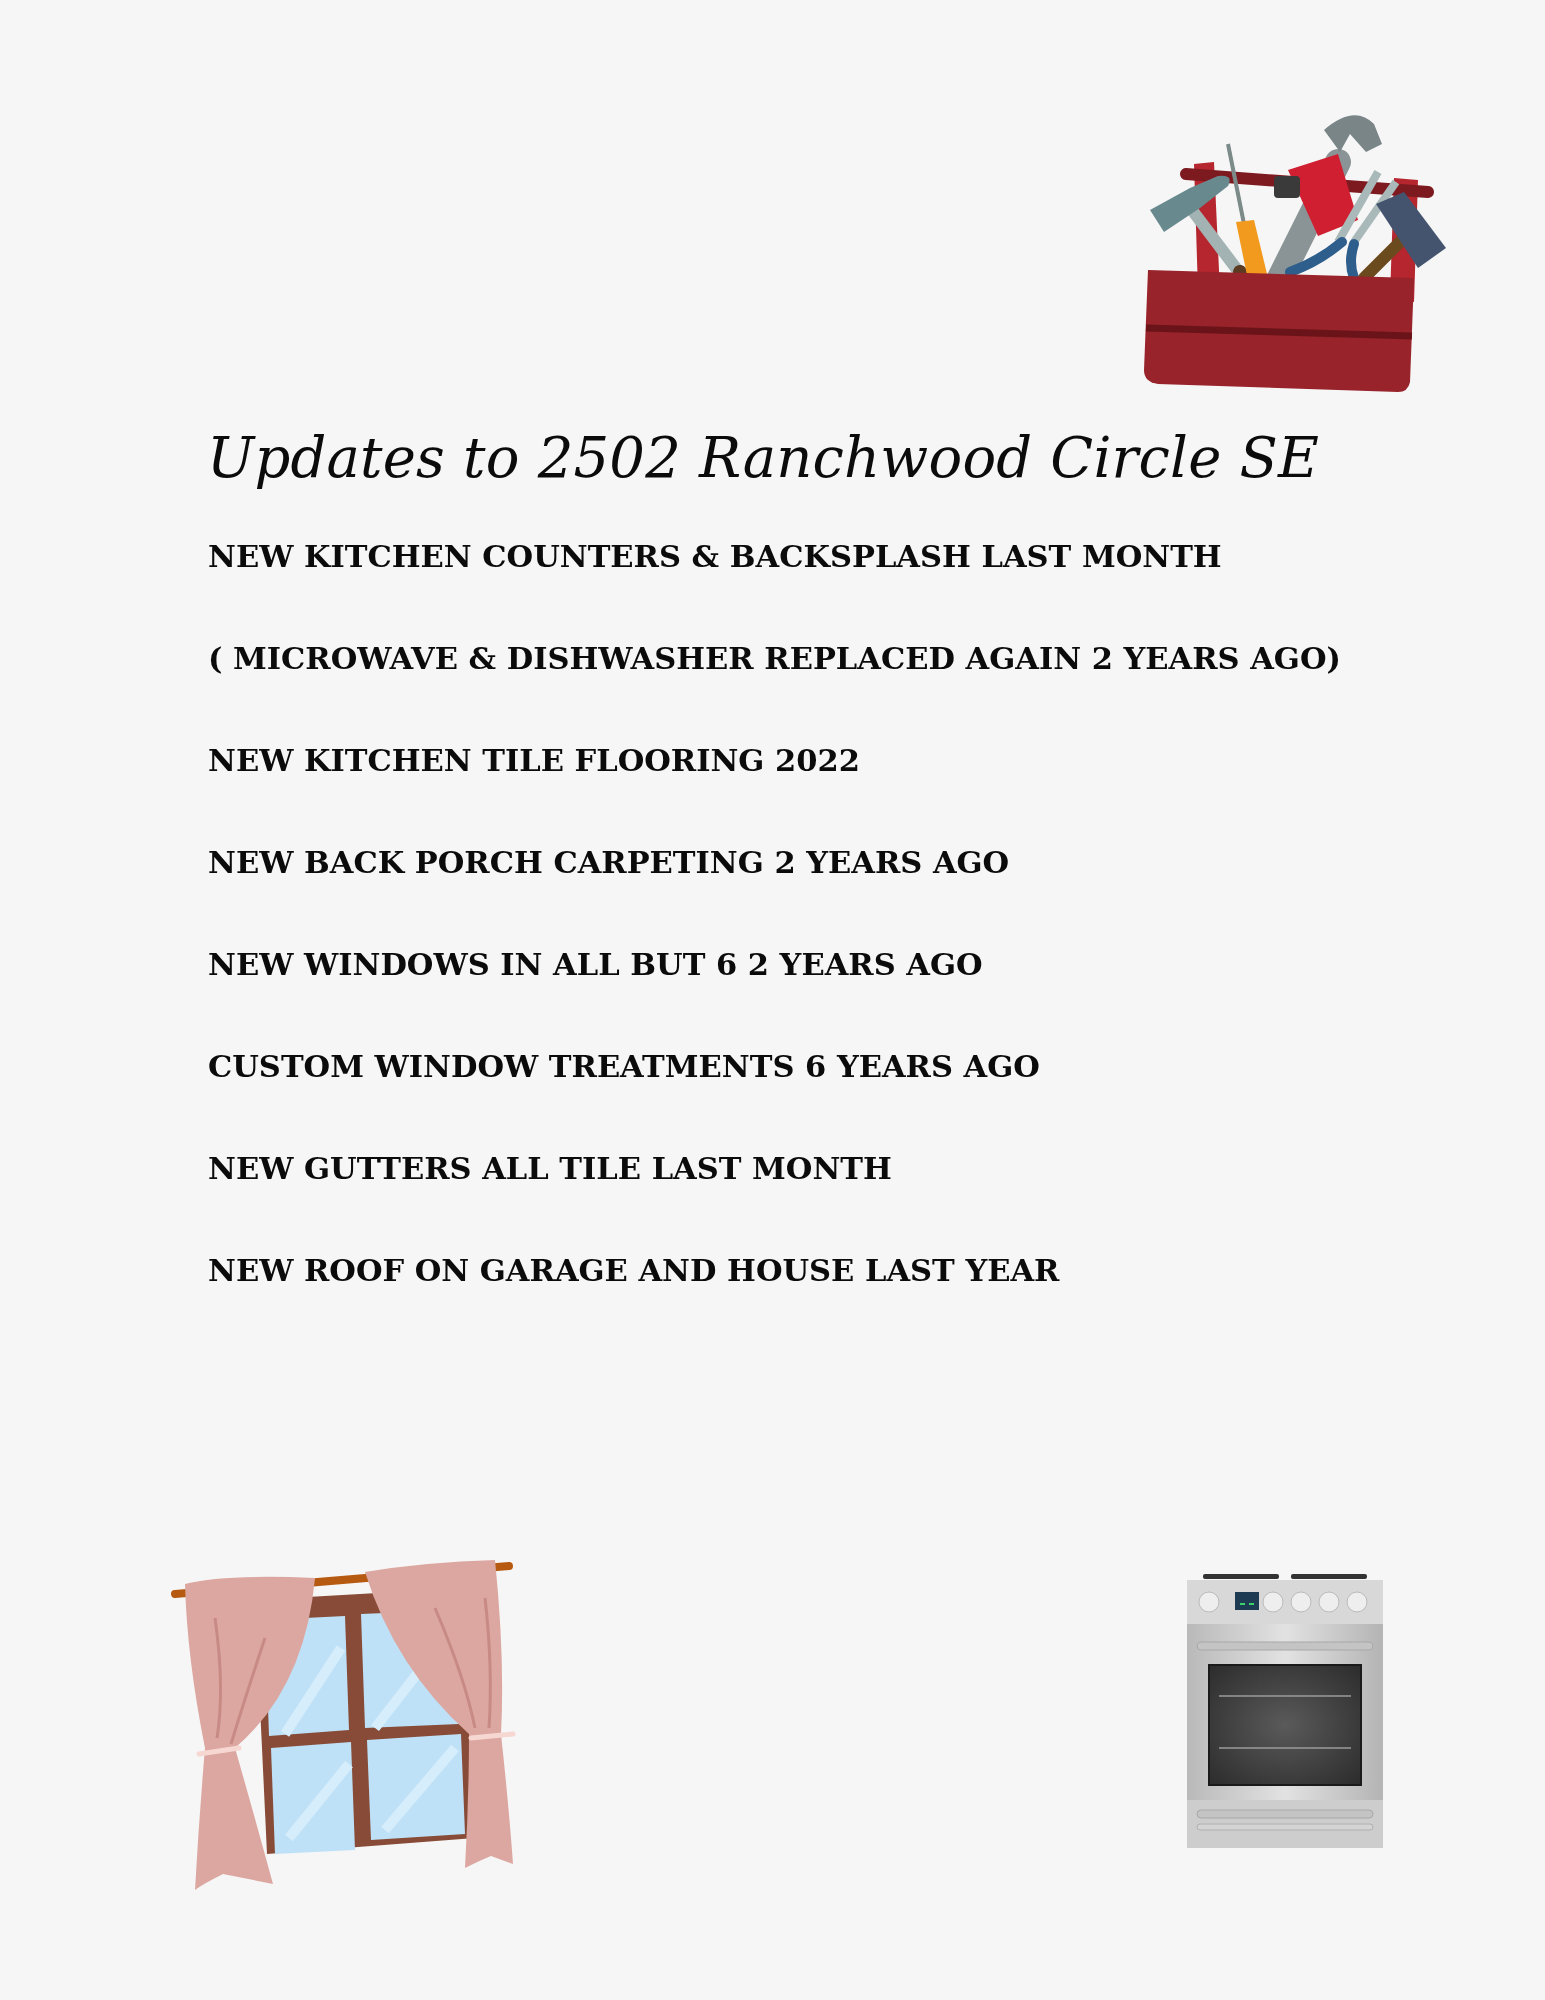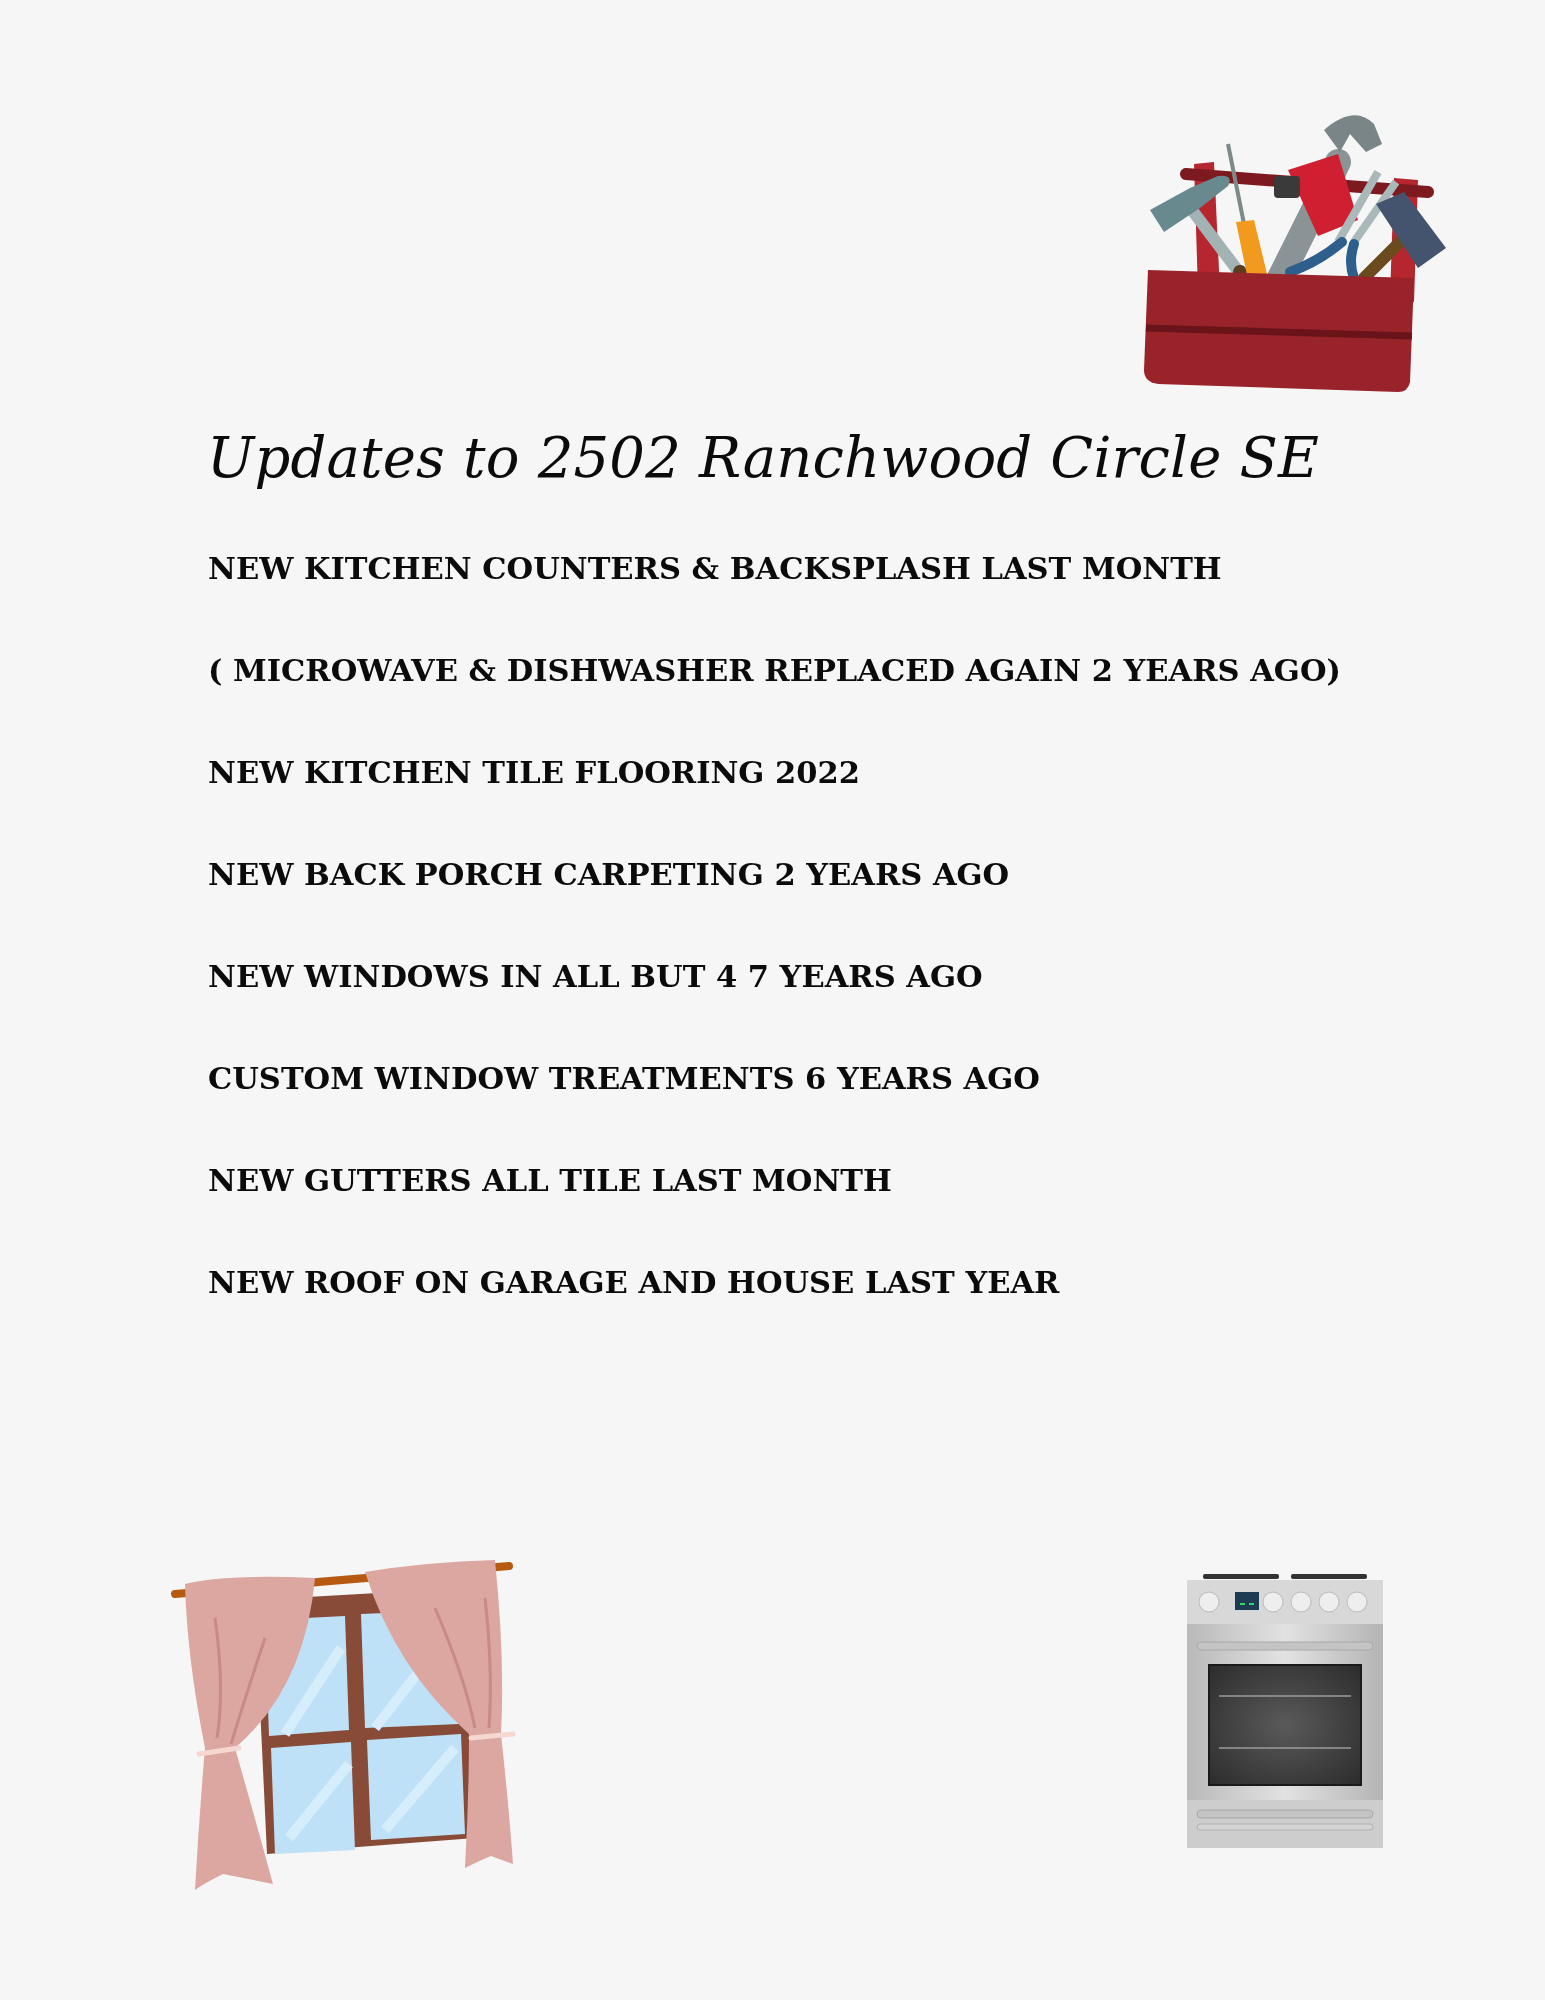--- a/index.html
+++ b/index.html
@@ -37,21 +37,21 @@
       margin: 0;
       padding: 0;
       list-style: none;
       font-family: "DejaVu Serif", "Liberation Serif", serif;
       font-weight: bold;
       font-size: 30.5px;
       line-height: 49px;
       white-space: nowrap;
     }
     .updates li {
-      margin: 12px 0 53px 0;
+      margin: 0 0 53px 0;
       padding: 0;
     }
     .updates li .line { display: block; }
 
     .illus { position: absolute; }
     .toolbox { left: 1128px; top: 92px; width: 320px; height: 300px; }
     .window-art { left: 165px; top: 1538px; width: 370px; height: 360px; }
     .stove { left: 1185px; top: 1572px; width: 200px; height: 278px; }
   </style>
 </head>
@@ -99,21 +99,21 @@
     <li>
       <span class="line">( MICROWAVE &amp; DISHWASHER REPLACED AGAIN 2 YEARS AGO)</span>
     </li>
     <li>
       <span class="line">NEW KITCHEN TILE FLOORING 2022</span>
     </li>
     <li>
       <span class="line">NEW BACK PORCH CARPETING 2 YEARS AGO</span>
     </li>
     <li>
-      <span class="line">NEW WINDOWS IN ALL BUT 4 7 YEARS AGO</span>
+      <span class="line">NEW WINDOWS IN ALL BUT 6 2 YEARS AGO</span>
     </li>
     <li>
       <span class="line">CUSTOM WINDOW TREATMENTS 6 YEARS AGO</span>
     </li>
     <li>
       <span class="line">NEW GUTTERS ALL TILE LAST MONTH</span>
     </li>
     <li>
       <span class="line">NEW ROOF ON GARAGE AND HOUSE LAST YEAR</span>
     </li>

